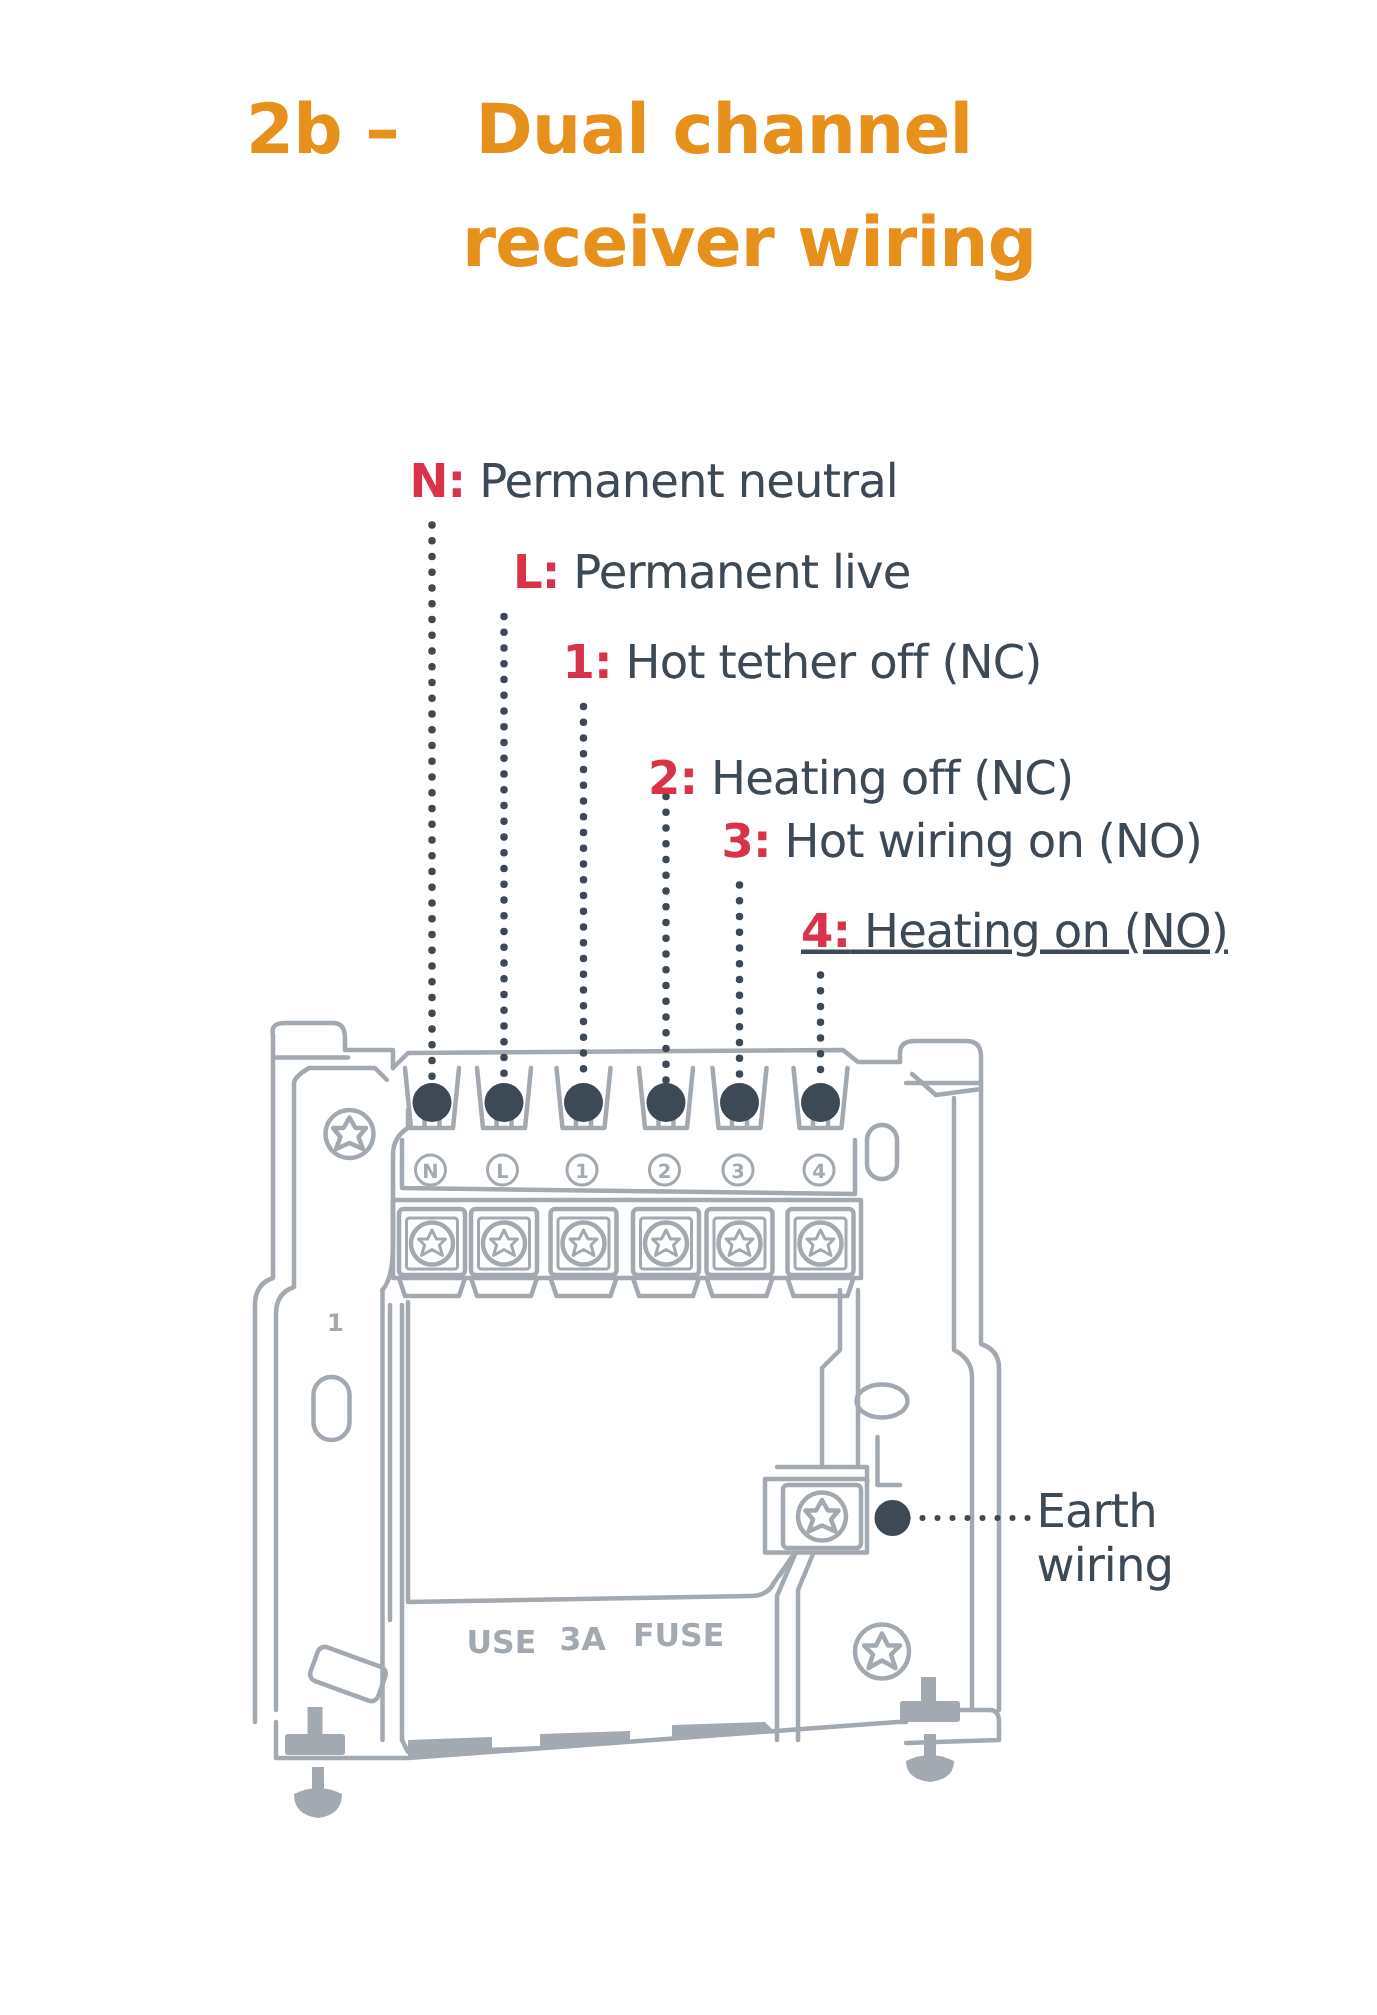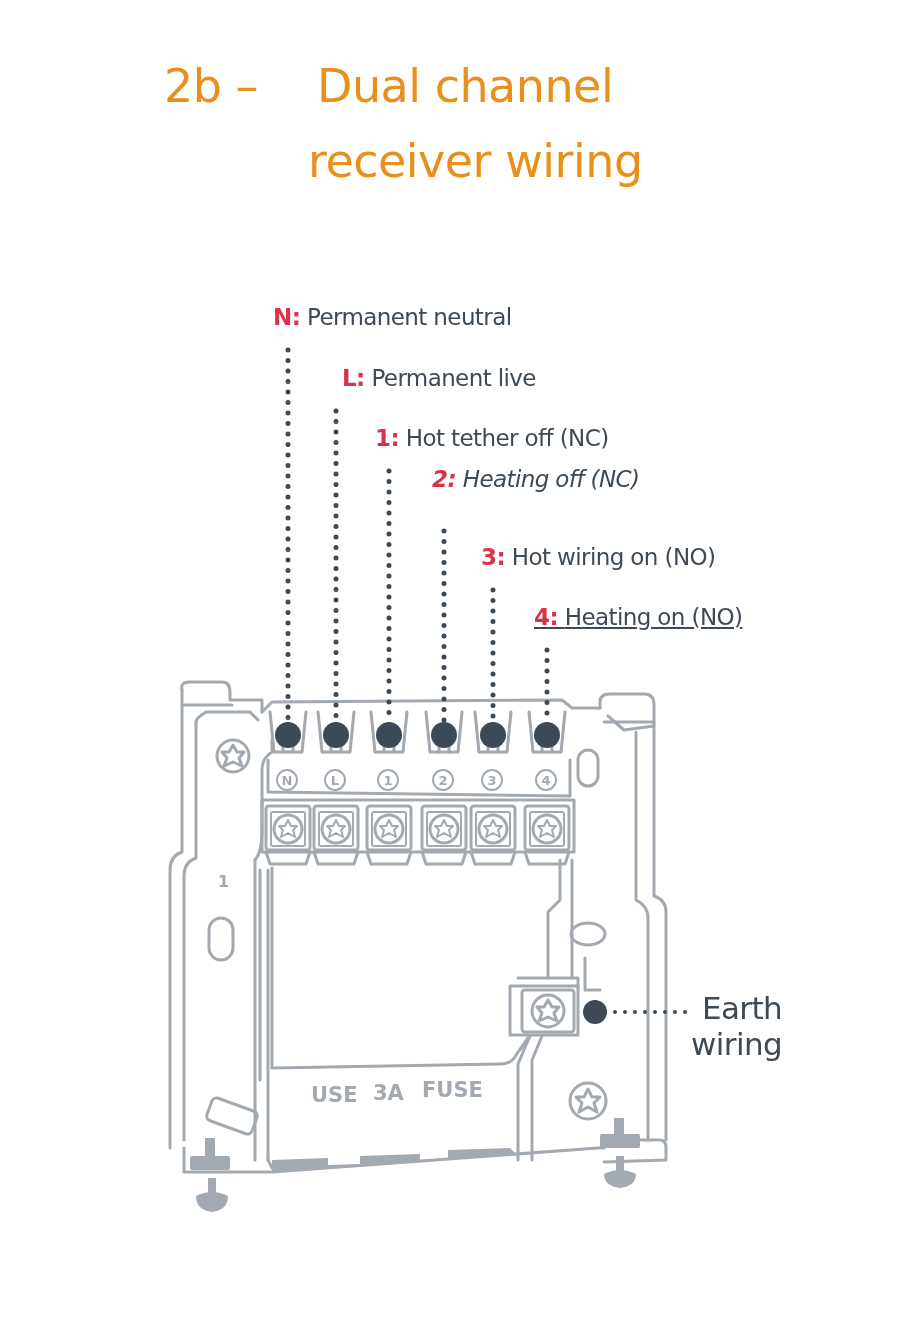--- a/index.html
+++ b/index.html
@@ -1,23 +1,23 @@
 <!DOCTYPE html>
 <html><head>
   <meta charset="utf-8">
   <style>
     html, body { margin: 0; padding: 0; background: #ffffff; }
     body { width: 918px; height: 1343px; position: relative; overflow: hidden;
       font-family: "DejaVu Sans", "Liberation Sans", sans-serif; }
-    .title { position: absolute; color: #e8901c; font-weight: normal;
+    .title { position: absolute; color: #e8901c; font-weight: bold;
       font-family: "DejaVu Sans", sans-serif; font-size: 46px; letter-spacing: -0.5px; line-height: 1; }
     #title-prefix { left: 164px; top: 63px; }
     #title-line1 { left: 296px; top: 63px; margin-left: 21px; }
     #title-line2 { left: 308px; top: 138px; }
-    .term-label { position: absolute; font-size: 23px; color: #3d4a55; white-space: nowrap; line-height: 1;
+    .term-label { position: absolute; font-size: 31px; color: #3d4a55; white-space: nowrap; line-height: 1;
       font-family: "DejaVu Sans", sans-serif; letter-spacing: -0.6px; }
     .term-label .code { color: #d9334a; font-weight: bold; }
     .earth-label { position: absolute; font-size: 31px; color: #3d4a55; line-height: 36px;
       font-family: "DejaVu Sans", sans-serif; letter-spacing: -0.6px; }
     svg#diagram { position: absolute; left: 0; top: 0; }
     .outline { fill: none; stroke: #a3a9b0; stroke-width: 3; stroke-linejoin: round; stroke-linecap: round; }
     .fill-grey { fill: #a3a9b0; stroke: none; }
     .dot-line { stroke: #3d4a55; stroke-width: 5; stroke-linecap: round; stroke-dasharray: 0 10.5; fill: none; }
     .wire-dot { fill: #3d4a55; }
     .engr { font-family: "DejaVu Sans", sans-serif; fill: #a3a9b0; font-weight: bold; }
@@ -193,21 +193,21 @@
   <g>
     <line class="dot-line" x1="605" y1="1012" x2="686" y2="1012" style="stroke-dasharray:0 10;stroke-width:4"></line>
     <circle class="wire-dot" cx="595" cy="1012" r="12"></circle>
   </g>
 </svg>
 
 <div id="labels">
     <div class="term-label" style="left: 273px; top: 306px;"><span class="code">N:</span> <span>Permanent neutral</span></div>
     <div class="term-label" style="left: 322px; top: 367px; margin-left: 20px;"><span class="code">L:</span> <span>Permanent live</span></div>
     <div class="term-label" style="left: 375px; top: 427px;"><span class="code">1:</span> <span>Hot tether off (NC)</span></div>
-    <div class="term-label" style="left: 432px; top: 468px; font-style: italic;"><span class="code">2:</span> <span>Heating off (NC)</span></div>
+    <div class="term-label" style="left: 432px; top: 504px;"><span class="code">2:</span> <span>Heating off (NC)</span></div>
     <div class="term-label" style="left: 481px; top: 546px;"><span class="code">3:</span> <span>Hot wiring on (NO)</span></div>
     <div class="term-label" style="left: 534px; top: 606px; text-decoration: underline;"><span class="code">4:</span> <span>Heating on (NO)</span></div>
   </div>
 
-<div class="earth-label" style="left:691px; top:990px;text-align:right;">
+<div class="earth-label" style="left:691px; top:990px;">
   <div>Earth</div>
   <div>wiring</div>
 </div>
 
 </body></html>

